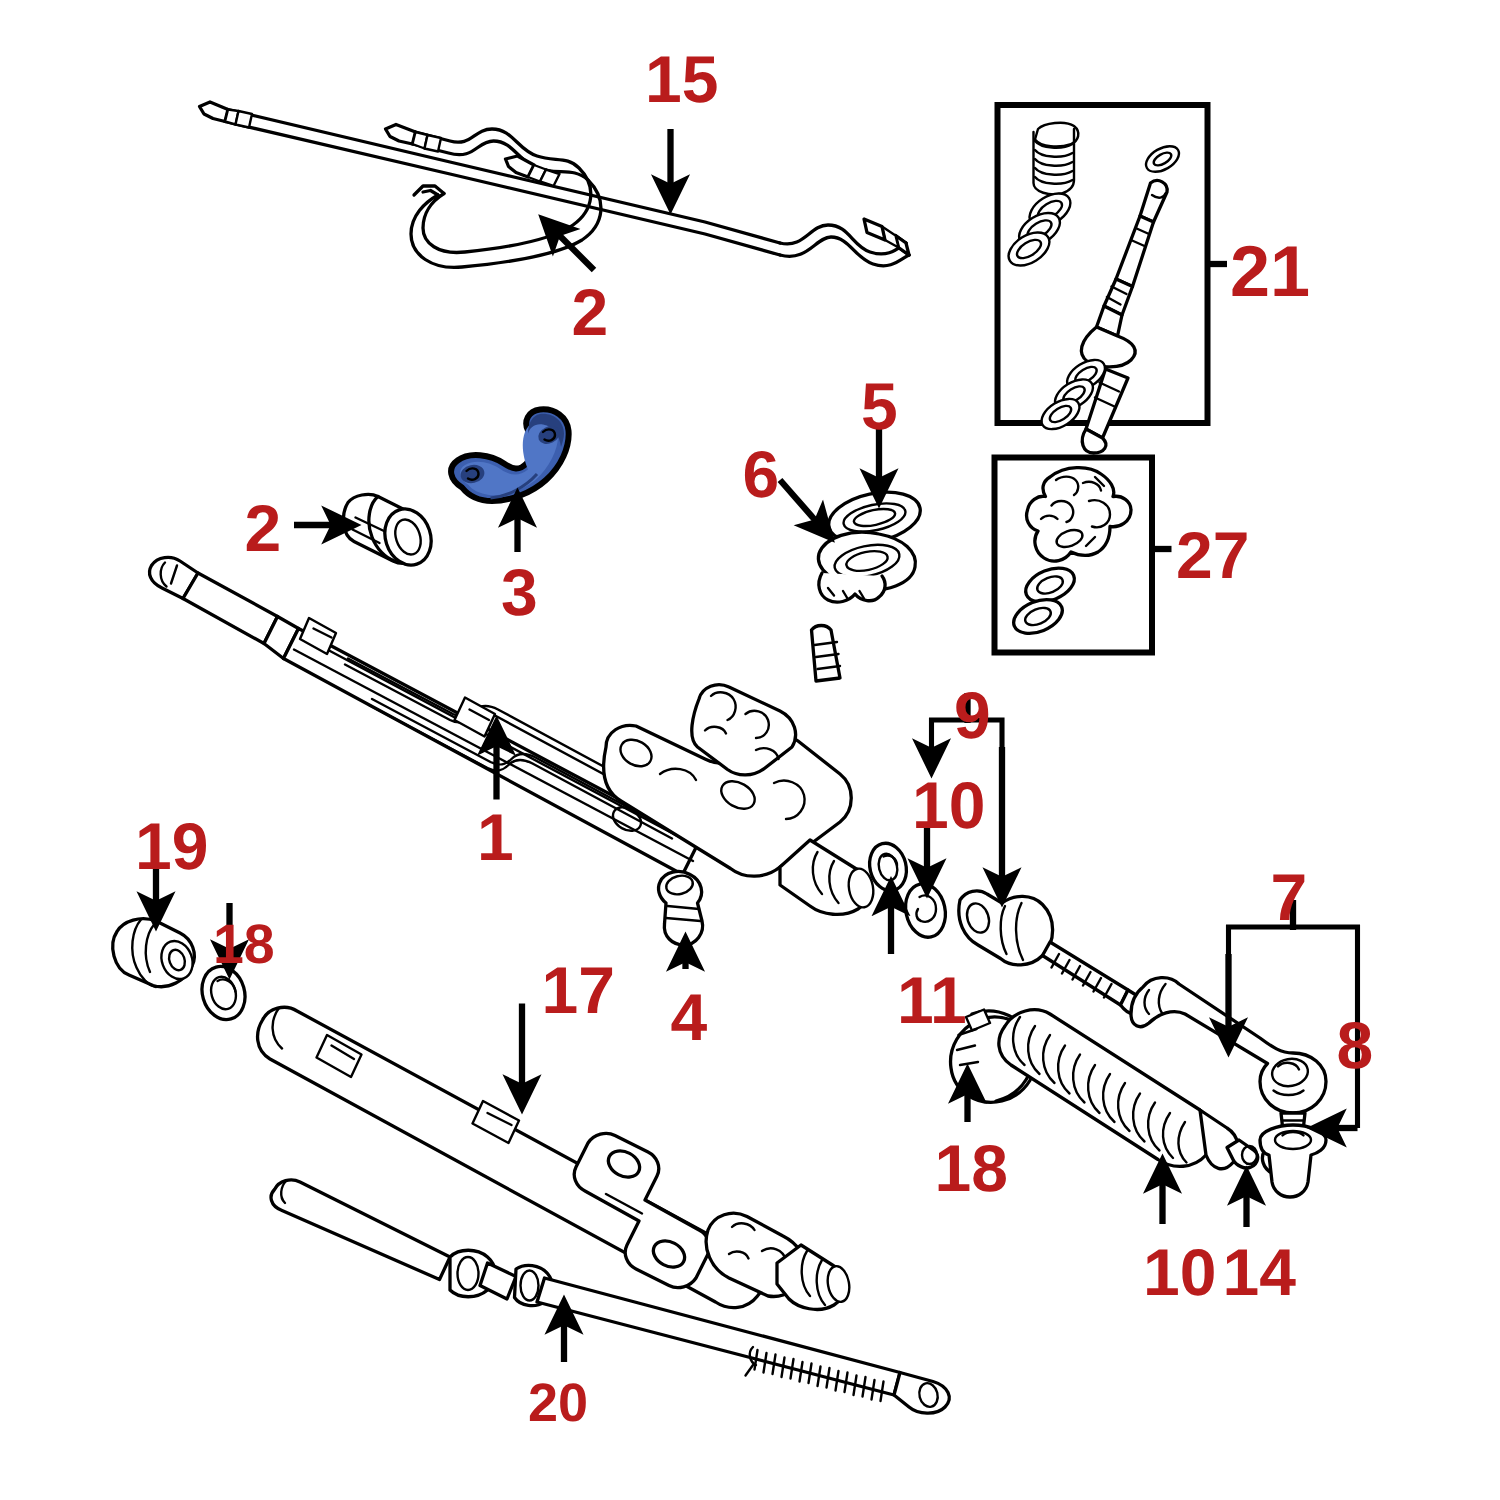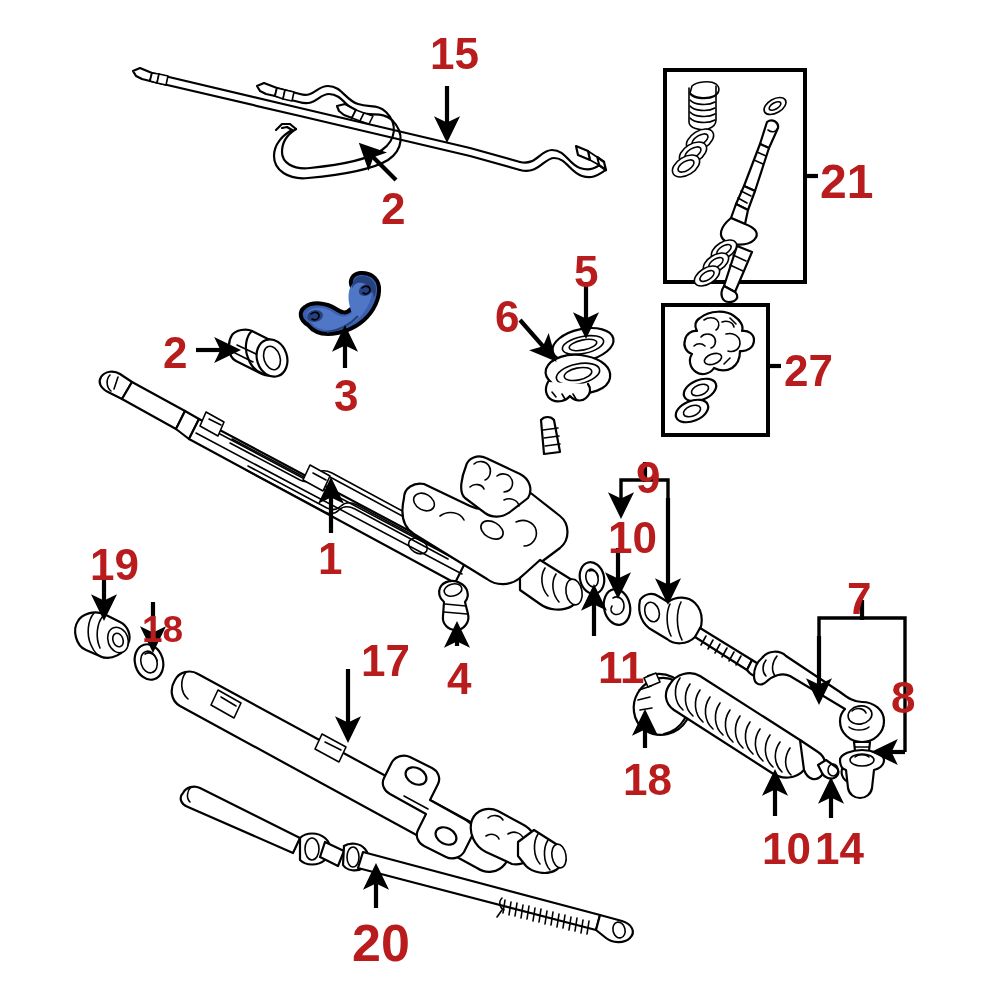--- a/index.html
+++ b/index.html
@@ -581,17 +581,17 @@
   <div class="callout" style="left:608px; top:516px; font-size:44px;">10</div>
   <div class="callout" style="left:598px; top:646px; font-size:44px;">11</div>
   <div class="callout" style="left:762px; top:827px; font-size:44px;">10</div>
   <div class="callout" style="left:623px; top:758px; font-size:44px;">18</div>
   <div class="callout" style="left:815px; top:827px; font-size:44px;">14</div>
   <div class="callout" style="left:430px; top:32px;  font-size:44px;">15</div>
   <div class="callout" style="left:381px; top:187px; font-size:44px;">2</div>
   <div class="callout" style="left:334px; top:639px; font-size:44px;margin-left:27px;">17</div>
   <div class="callout" style="left:142px; top:571px; font-size:37px;margin-top:40px;">18</div>
   <div class="callout" style="left:90px;  top:543px; font-size:44px;">19</div>
-  <div class="callout" style="left:352px; top:917px; font-size:52px;">20</div>
+  <div class="callout" style="left:352px; top:917px; font-size:36px;">20</div>
   <div class="callout" style="left:820px; top:158px; font-size:48px;">21</div>
   <div class="callout" style="left:784px; top:349px; font-size:44px;">27</div>
 
 </div>
 
 </body></html>

